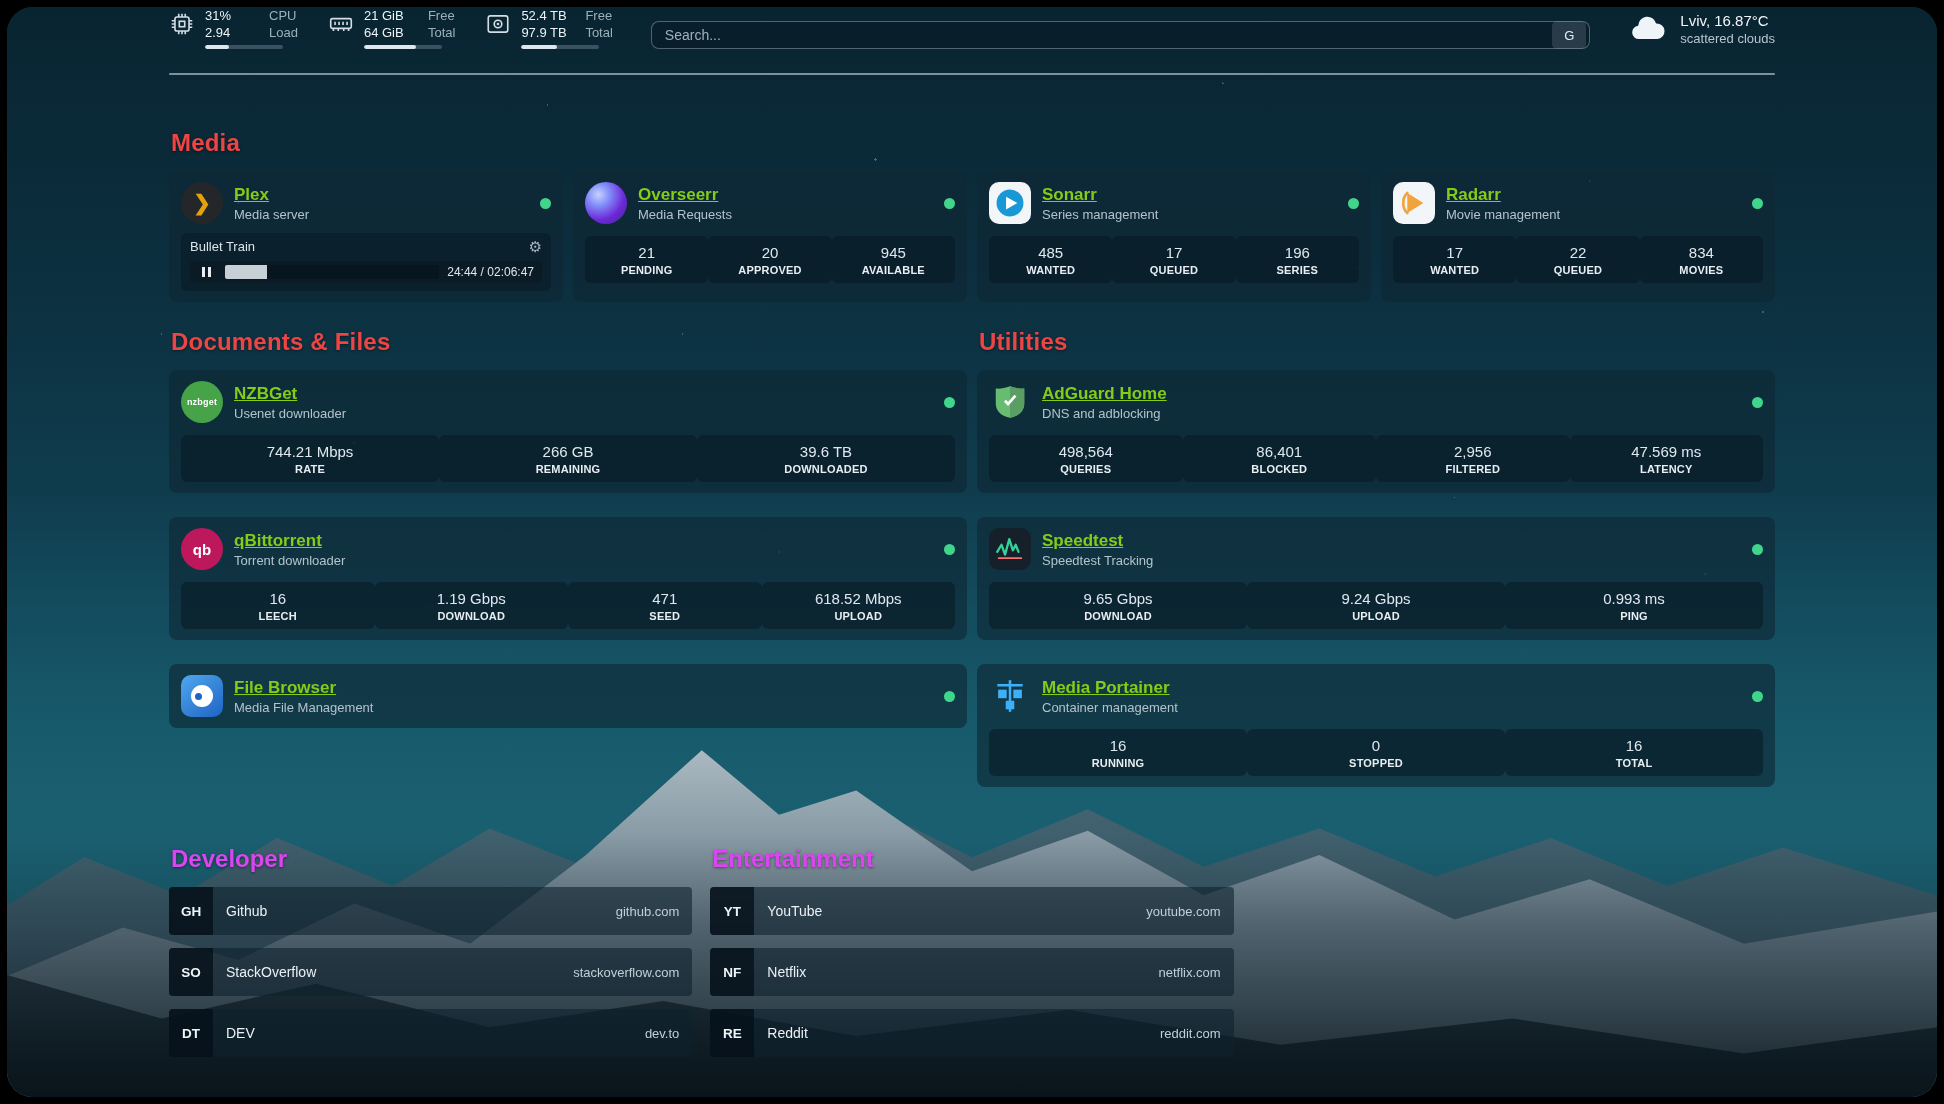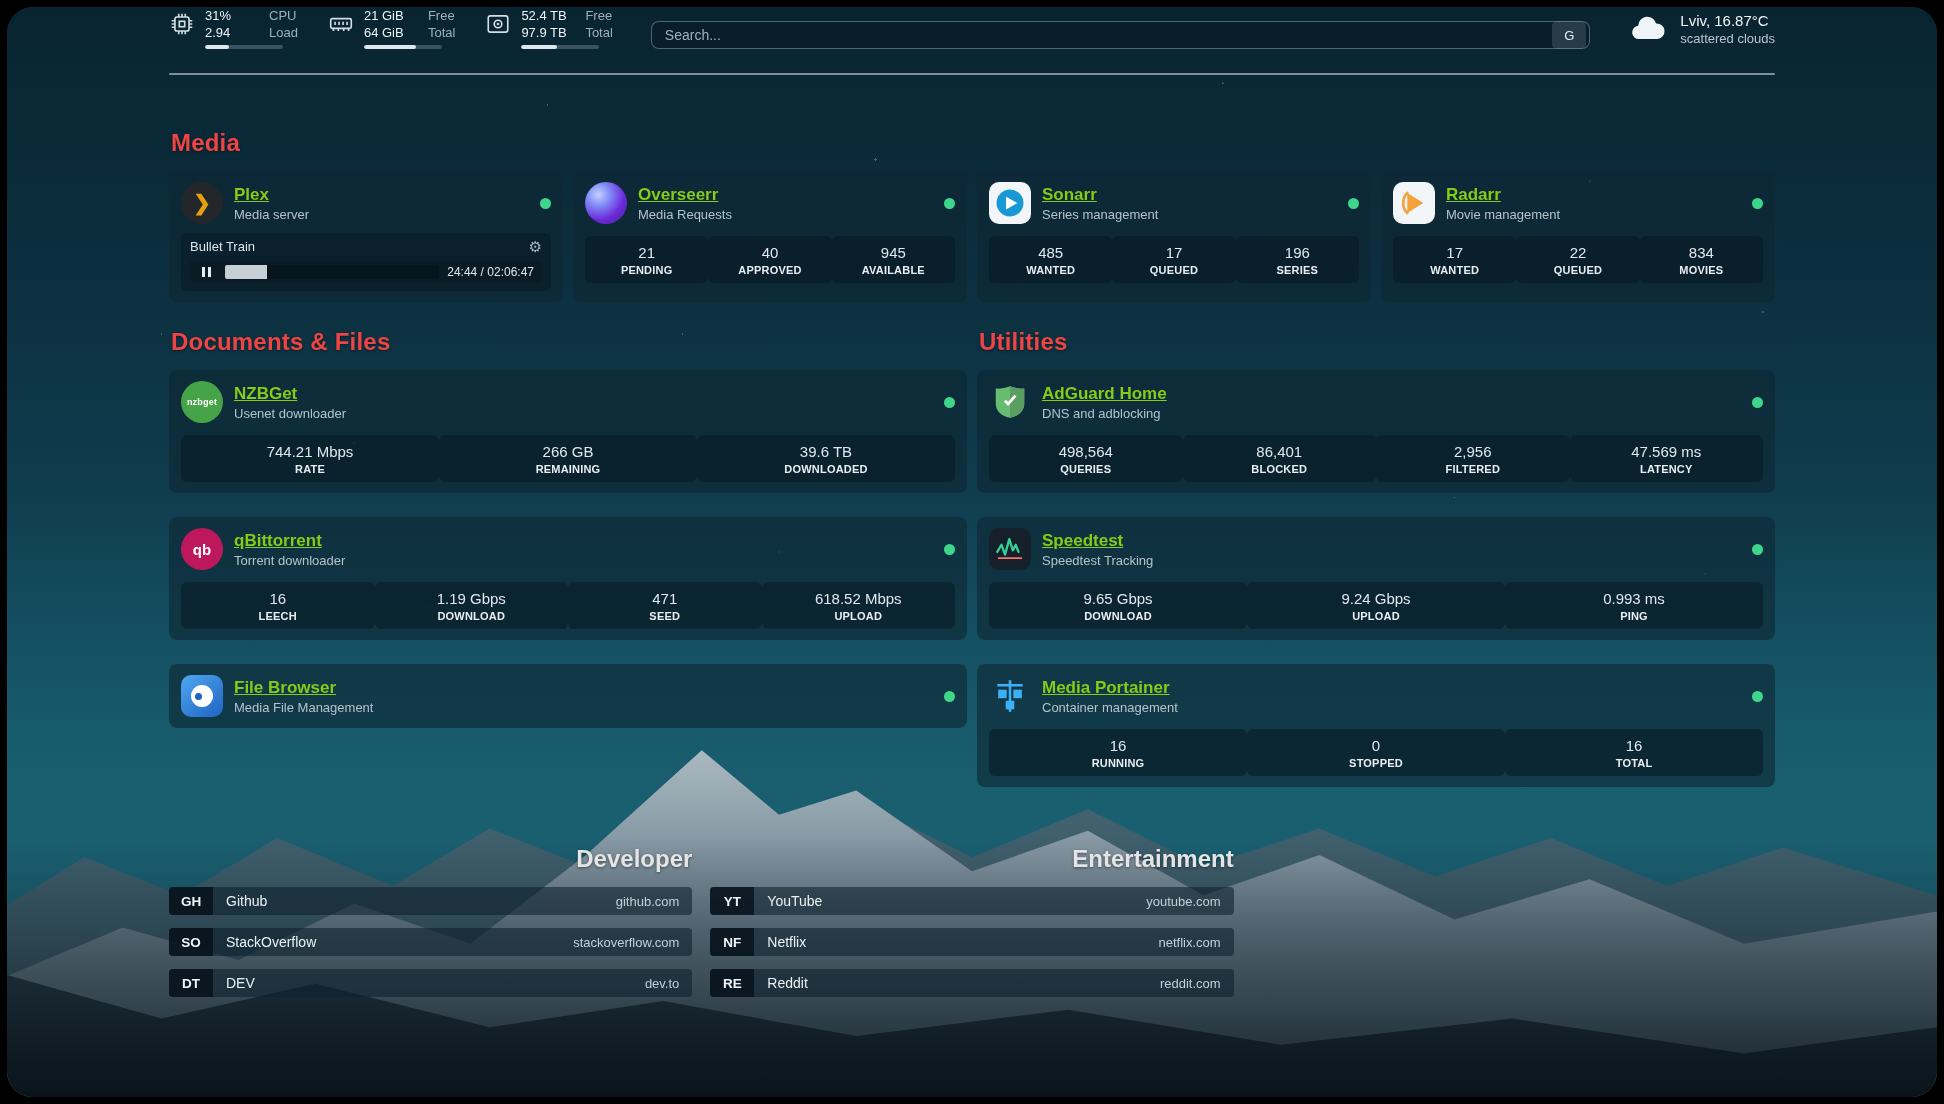--- a/index.html
+++ b/index.html
@@ -122,22 +122,22 @@
   .icon-qbit { background: #be185d; }
   .icon-qbit span { color: #fff; font-weight: bold; font-size: 15px; }
   .icon-fb { background: linear-gradient(140deg,#4fa8ee,#1f63c4); border-radius: 10px; }
   .icon-fb .fb-disc { width: 22px; height: 22px; background: #fff; border-radius: 50%; display: flex; align-items: center; padding-left: 4px; }
   .icon-fb .fb-dot { width: 7px; height: 7px; background: #1f63c4; border-radius: 50%; }
   .icon-speedtest { background: #16202b; border-radius: 10px; }
   .icon-portainer { background: transparent; }
   
   .bookmarks { display: grid; grid-template-columns: repeat(3,1fr); gap: 18px; margin-top: 58px; }
   .bm-list { margin-top: 14px; display: flex; flex-direction: column; gap: 13px; }
-  .bm-title { margin: 0 0 0 2px; font-size: 24px; font-weight: 600; color: #e5e5e5; text-shadow: 0 1px 3px rgba(0,0,0,.45); text-align: right; }
-  .bm-row { display: flex; align-items: center; height: 28px; background: rgba(13,33,45,.6); border-radius: 4px; overflow: hidden; cursor: pointer; }
+  .bm-title { margin: 0 0 0 2px; font-size: 24px; font-weight: 600; color: #d946ef; text-shadow: 0 1px 3px rgba(0,0,0,.45); }
+  .bm-row { display: flex; align-items: center; height: 48px; background: rgba(13,33,45,.6); border-radius: 4px; overflow: hidden; cursor: pointer; }
   .bm-abbr { width: 44px; height: 100%; background: rgba(5,16,24,.78); display: flex; align-items: center; justify-content: center;
     font-size: 13.5px; font-weight: 700; color: #eef3f6; flex: none; }
   .bm-name { margin-left: 13px; font-size: 14px; color: #eaf0f4; }
   .bm-url { margin-left: auto; padding-right: 13px; font-size: 13px; color: #c2cfd7; }
 </style>
 </head>
 <body>
 
 <div class="frame">
   <div class="bg-sky"></div>
@@ -273,21 +273,21 @@
             <div class="svc-desc">Media Requests</div>
           </div>
           <div class="dot"></div>
         </div>
         <div class="stats">
           <div class="stat">
             <div class="stat-value">21</div>
             <div class="stat-label">PENDING</div>
           </div>
           <div class="stat">
-            <div class="stat-value">40</div>
+            <div class="stat-value">20</div>
             <div class="stat-label">APPROVED</div>
           </div>
           <div class="stat">
             <div class="stat-value">945</div>
             <div class="stat-label">AVAILABLE</div>
           </div>
         </div>
       </div>
 
       <div class="card">

